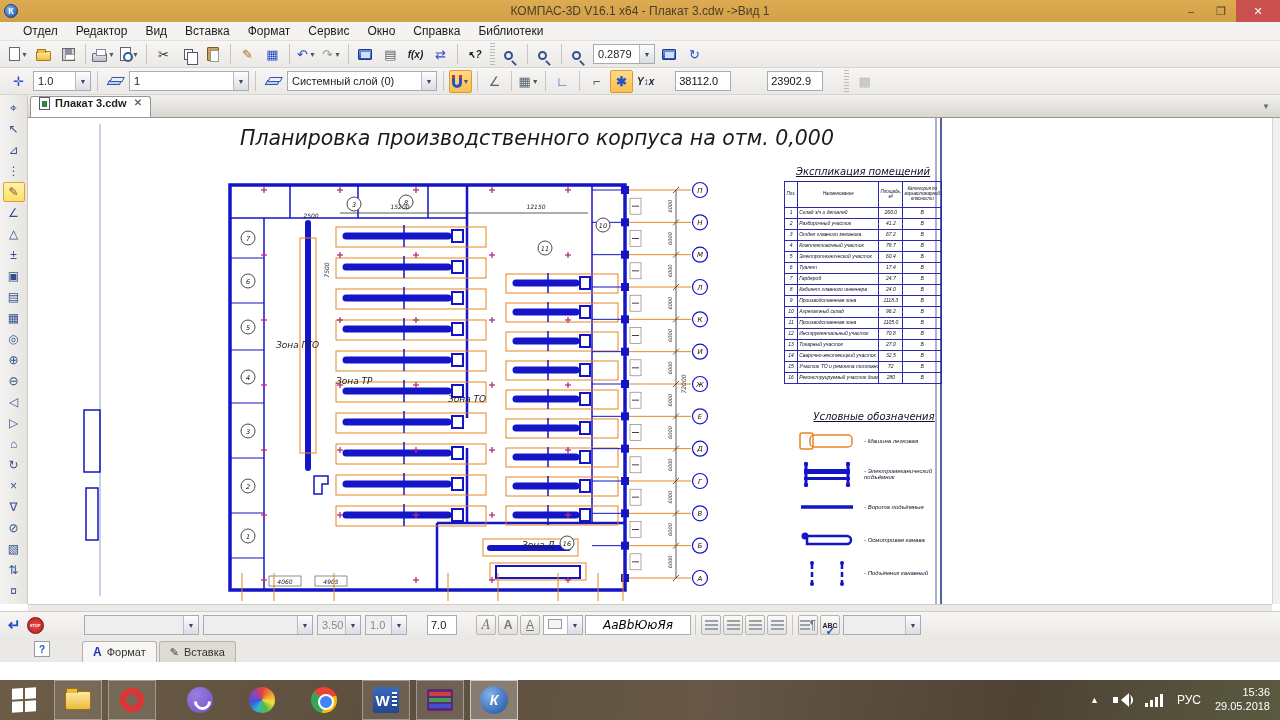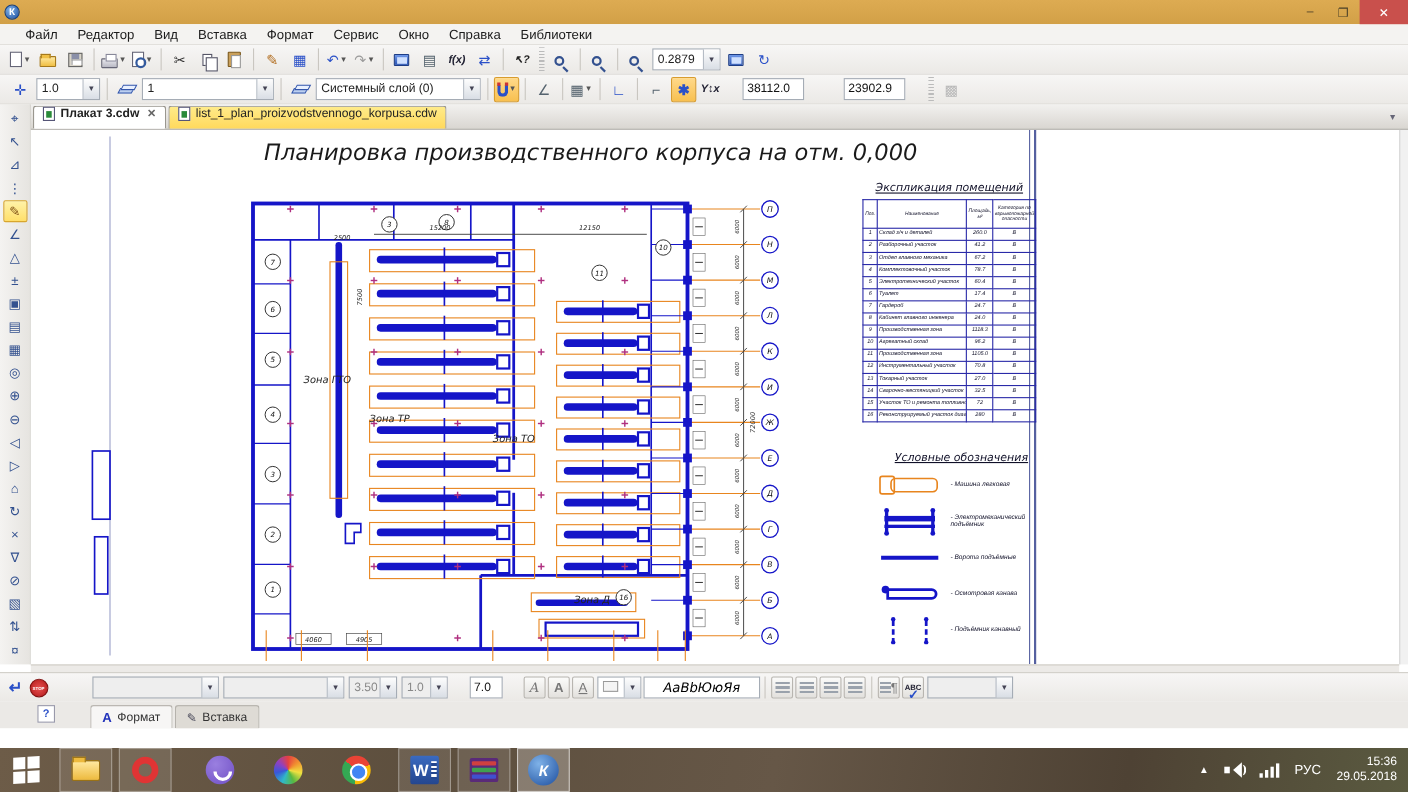--- a/index.html
+++ b/index.html
@@ -148,29 +148,30 @@
   #tray .lang{font-size:12px}
   #tray .clock{font-size:11px;text-align:right;line-height:1.25}
 </style>
 </head>
 <body>
 
 <div id="app">
 
   <div id="titlebar">
     <span class="applogo">К</span>
+    <span id="title-text">КОМПАС-3D V16.1 x64 - Плакат 3.cdw -&gt;Вид 1</span>
     <span class="win-btns">
       <span class="win-btn">–</span>
       <span class="win-btn">❐</span>
       <span class="win-btn close">✕</span>
     </span>
   </div>
 
   <div id="menubar">
-      <span class="menu-item">Файл</span>
+      <span class="menu-item">Отдел</span>
       <span class="menu-item">Редактор</span>
       <span class="menu-item">Вид</span>
       <span class="menu-item">Вставка</span>
       <span class="menu-item">Формат</span>
       <span class="menu-item">Сервис</span>
       <span class="menu-item">Окно</span>
       <span class="menu-item">Справка</span>
       <span class="menu-item">Библиотеки</span>
     </div>
 
@@ -302,24 +303,20 @@
     <span class="nfield" style="width:56px">23902.9</span>
     <span class="grip"></span>
     <span class="tbtn" style="color:#b8b8b8">▩</span>
   </div>
 
   <div id="tabbar">
       <div class="dtab active">
         <span class="dticon"></span>
         <span>Плакат 3.cdw</span>
         <span class="dtclose">✕</span>
-      </div>
-      <div class="dtab hl">
-        <span class="dticon"></span>
-        <span>list_1_plan_proizvodstvennogo_korpusa.cdw</span>
       </div>
       <span id="tab-overflow">▼</span>
     </div>
 
   <div id="lefttools">
       <span class="ltool">⌖</span>
       <span class="ltool">↖</span>
       <span class="ltool">⊿</span>
       <span class="ltool">⋮</span>
       <span class="ltool active" style="color: rgb(122, 74, 16);">✎</span>

